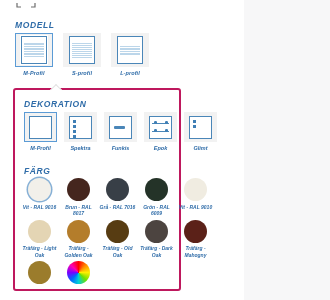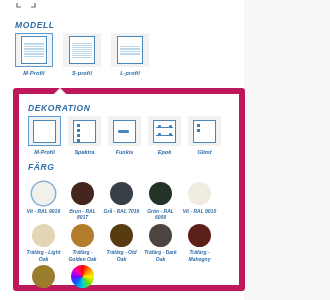--- a/index.html
+++ b/index.html
@@ -124,23 +124,23 @@
     font-weight: bold;
     letter-spacing: 0.1px;
     white-space: nowrap;
   }
 
   
   .popover {
     position: absolute;
     left: 13px;
     top: 88px;
-    width: 232px;
+    width: 168px;
     height: 203px;
-    border: 6px solid #be185d;
+    border: 2px solid #be185d;
     border-radius: 3px;
     background: #ffffff;
     box-sizing: border-box;
   }
   .popover-caret {
     position: absolute;
     left: 35px;
     top: -6px;
     width: 12px;
     height: 6px;
@@ -248,21 +248,21 @@
     width: 2.5px;
     height: 2.5px;
     background: #3f7fb5;
     border-radius: 50%;
   }
 
   
   #farg-title {
     position: absolute;
     left: 9px;
-    top: 68px;
+    top: 76px;
   }
   .color-grid {
     position: absolute;
     left: 5px;
     top: 88px;
     width: 197px;
     display: flex;
     flex-wrap: wrap;
   }
   .color-item {

